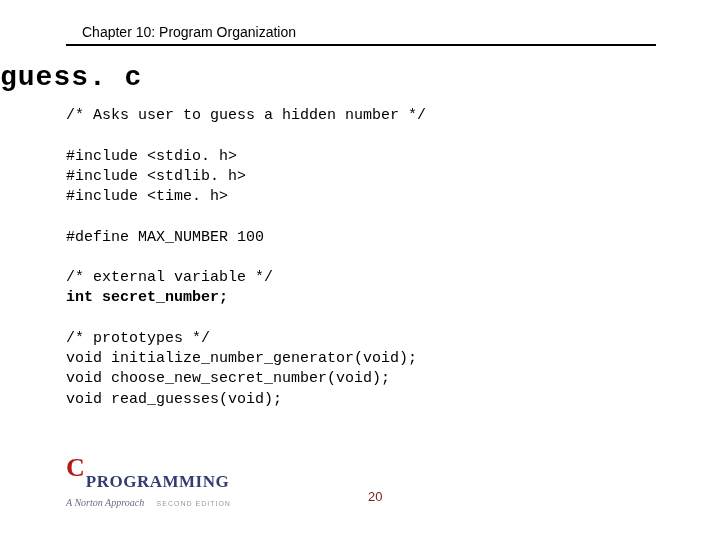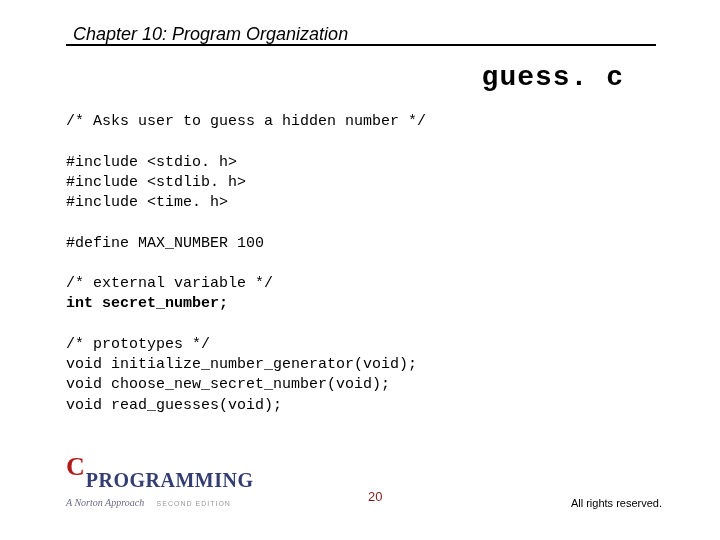--- a/index.html
+++ b/index.html
@@ -8,48 +8,47 @@
     width: 720px;
     height: 540px;
     background: #fff;
     font-family: Arial, Helvetica, sans-serif;
     position: relative;
     overflow: hidden;
   }
   .chapter {
     position: absolute;
     top: 24px;
-    left: 73px;
-    font-size: 18px;
-    font-style: italic;
+    left: 82px;
+    font-size: 14px;
     color: #000;
   }
   .chapter-underline {
     position: absolute;
     top: 44px;
     left: 66px;
     width: 590px;
     height: 2px;
     background: #000;
   }
   .title {
     position: absolute;
     top: 62px;
     left: 0;
     width: 624px;
-    text-align: right;
+    text-align: left;
     font-family: "Courier New", monospace;
     font-weight: bold;
     font-size: 28px;
     letter-spacing: 1px;
     color: #000;
   }
   .code {
     position: absolute;
-    top: 112px;
+    top: 106px;
     left: 66px;
     font-family: "Courier New", monospace;
     font-size: 15px;
     line-height: 1.35;
     color: #000;
     white-space: pre;
   }
   .code .bold { font-weight: bold; }
   .footer {
     position: absolute;
@@ -71,21 +70,21 @@
   .logo-c {
     font-family: Georgia, serif;
     font-weight: bold;
     font-size: 26px;
     color: #b11a1a;
     letter-spacing: -1px;
   }
   .logo-prog {
     font-family: Georgia, serif;
     font-weight: bold;
-    font-size: 20px;
+    font-size: 17px;
     color: #343d72;
     letter-spacing: 0.5px;
     margin-left: 2px;
     margin-top: 28px;
   }
   .logo-sub {
     font-family: Georgia, serif;
     font-style: italic;
     font-size: 10px;
     color: #6a6a8a;
@@ -144,15 +143,14 @@
       <span class="logo-c">C</span>
       <span class="logo-prog">PROGRAMMING</span>
     </div>
     <div>
       <span class="logo-sub">A Norton Approach</span>
       <span class="logo-ed">SECOND EDITION</span>
     </div>
   </div>
   <div class="pagenum">20</div>
   <div class="copyright">
-    <div>All rights reserved.</div>
   </div>
 </div>
 
 </body></html>

